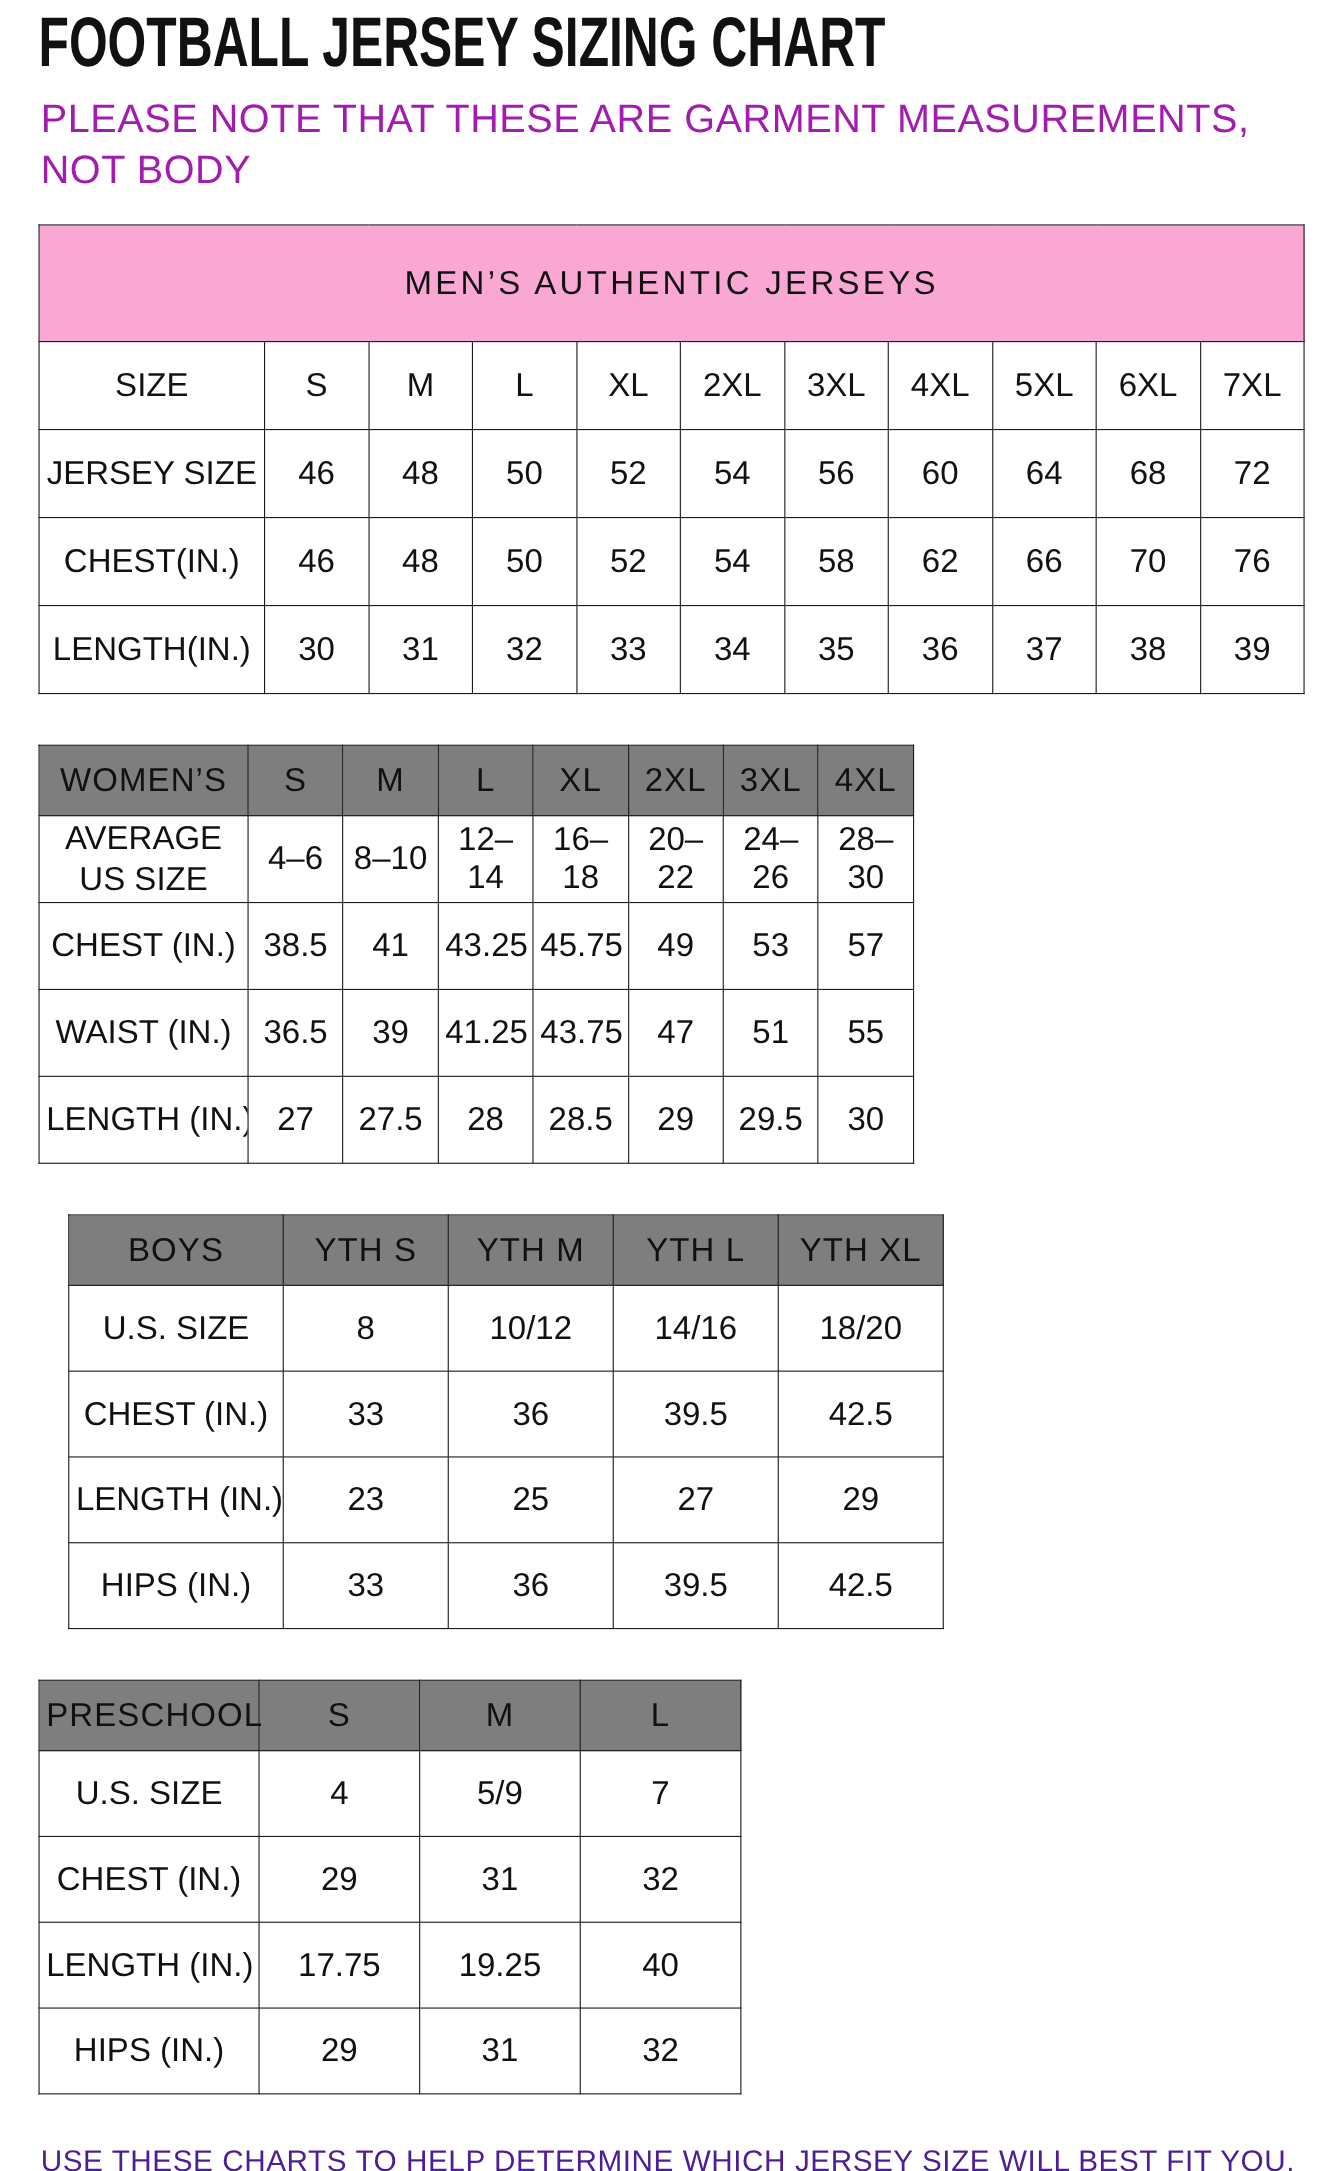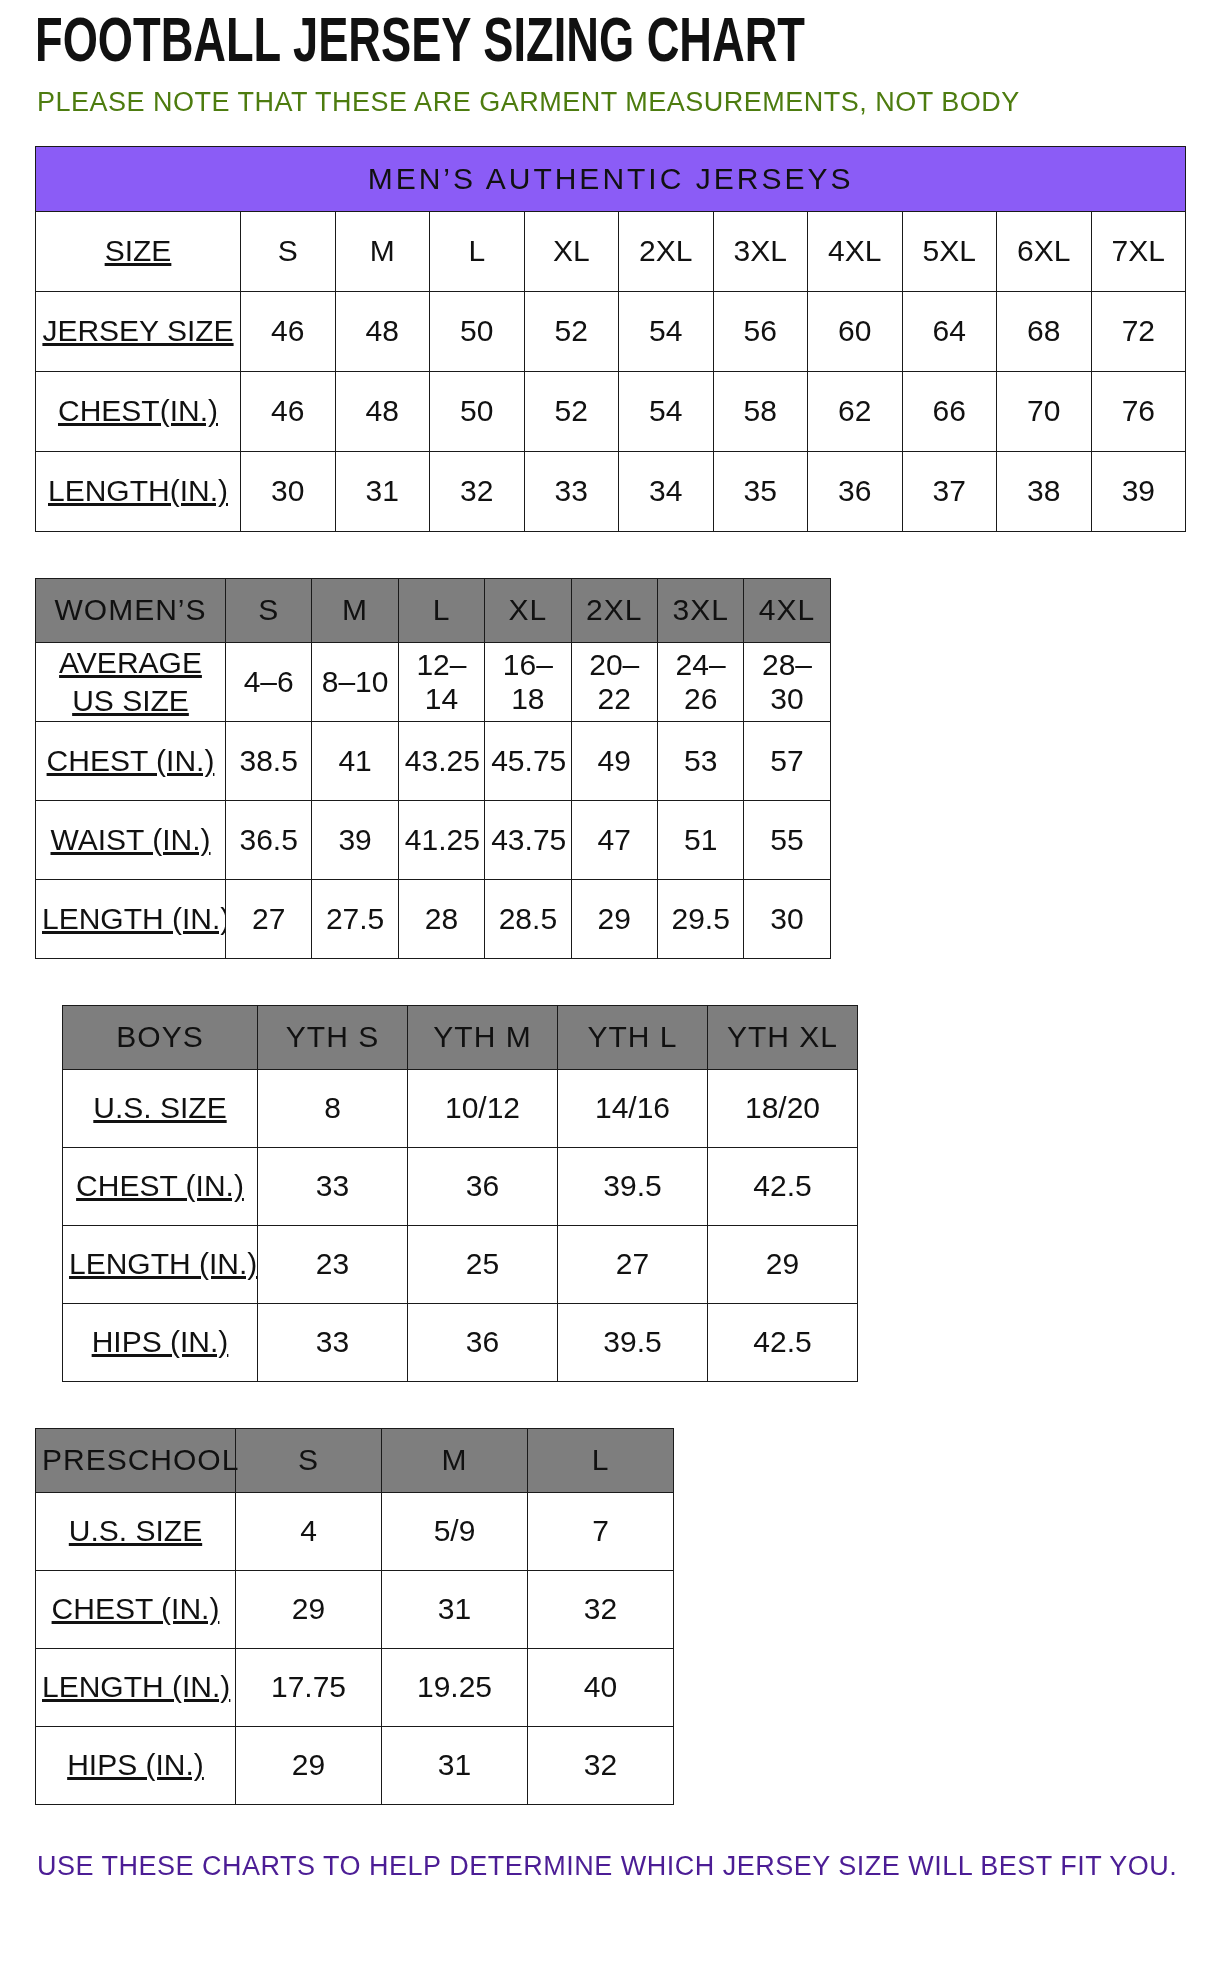--- a/index.html
+++ b/index.html
@@ -18,60 +18,59 @@
     font-size: 58px;
     font-weight: 700;
     line-height: 1.08;
     white-space: nowrap;
     transform: scale(0.78, 1.1);
     transform-origin: left center;
     letter-spacing: 0px;
   }
 
   .note {
-    color: #4d7c0f;
-    font-size: 27px;
+    color: #a21caf;
+    font-size: 36px;
     line-height: 1.3;
     letter-spacing: 0.5px;
     margin: 14px 0 26px 2px;
   }
 
   table.tbl {
     border-collapse: collapse;
     table-layout: fixed;
     margin-bottom: 46px;
   }
   .tbl th, .tbl td {
     border: 1px solid #1a1a1a;
     text-align: center;
     vertical-align: middle;
     font-size: 30px;
     font-weight: 400;
     padding: 0 6px;
     color: #111111;
   }
   .banner {
-    background: #8b5cf6;
+    background: #f9a8d4;
     color: #ffffff;
     font-size: 33px;
     letter-spacing: 3px;
-    height: 65px;
+    height: 106px;
   }
   .hdr {
     background: #7E7E7E;
     color: #ffffff;
     font-size: 29px;
     letter-spacing: 1px;
     height: 64px;
   }
   .lbl {
     font-size: 25px;
     white-space: nowrap;
     overflow: hidden;
-    text-decoration: underline;
   }
   .lbl.wrap { white-space: normal; line-height: 1.25; }
 
   .mens { width: 1150px; }
   .mens td { height: 80px; }
   .mens .m-lbl { width: 205px; }
   .mens .m-val { width: 94.5px; }
 
   .womens { width: 795px; }
   .womens td { height: 79px; }

